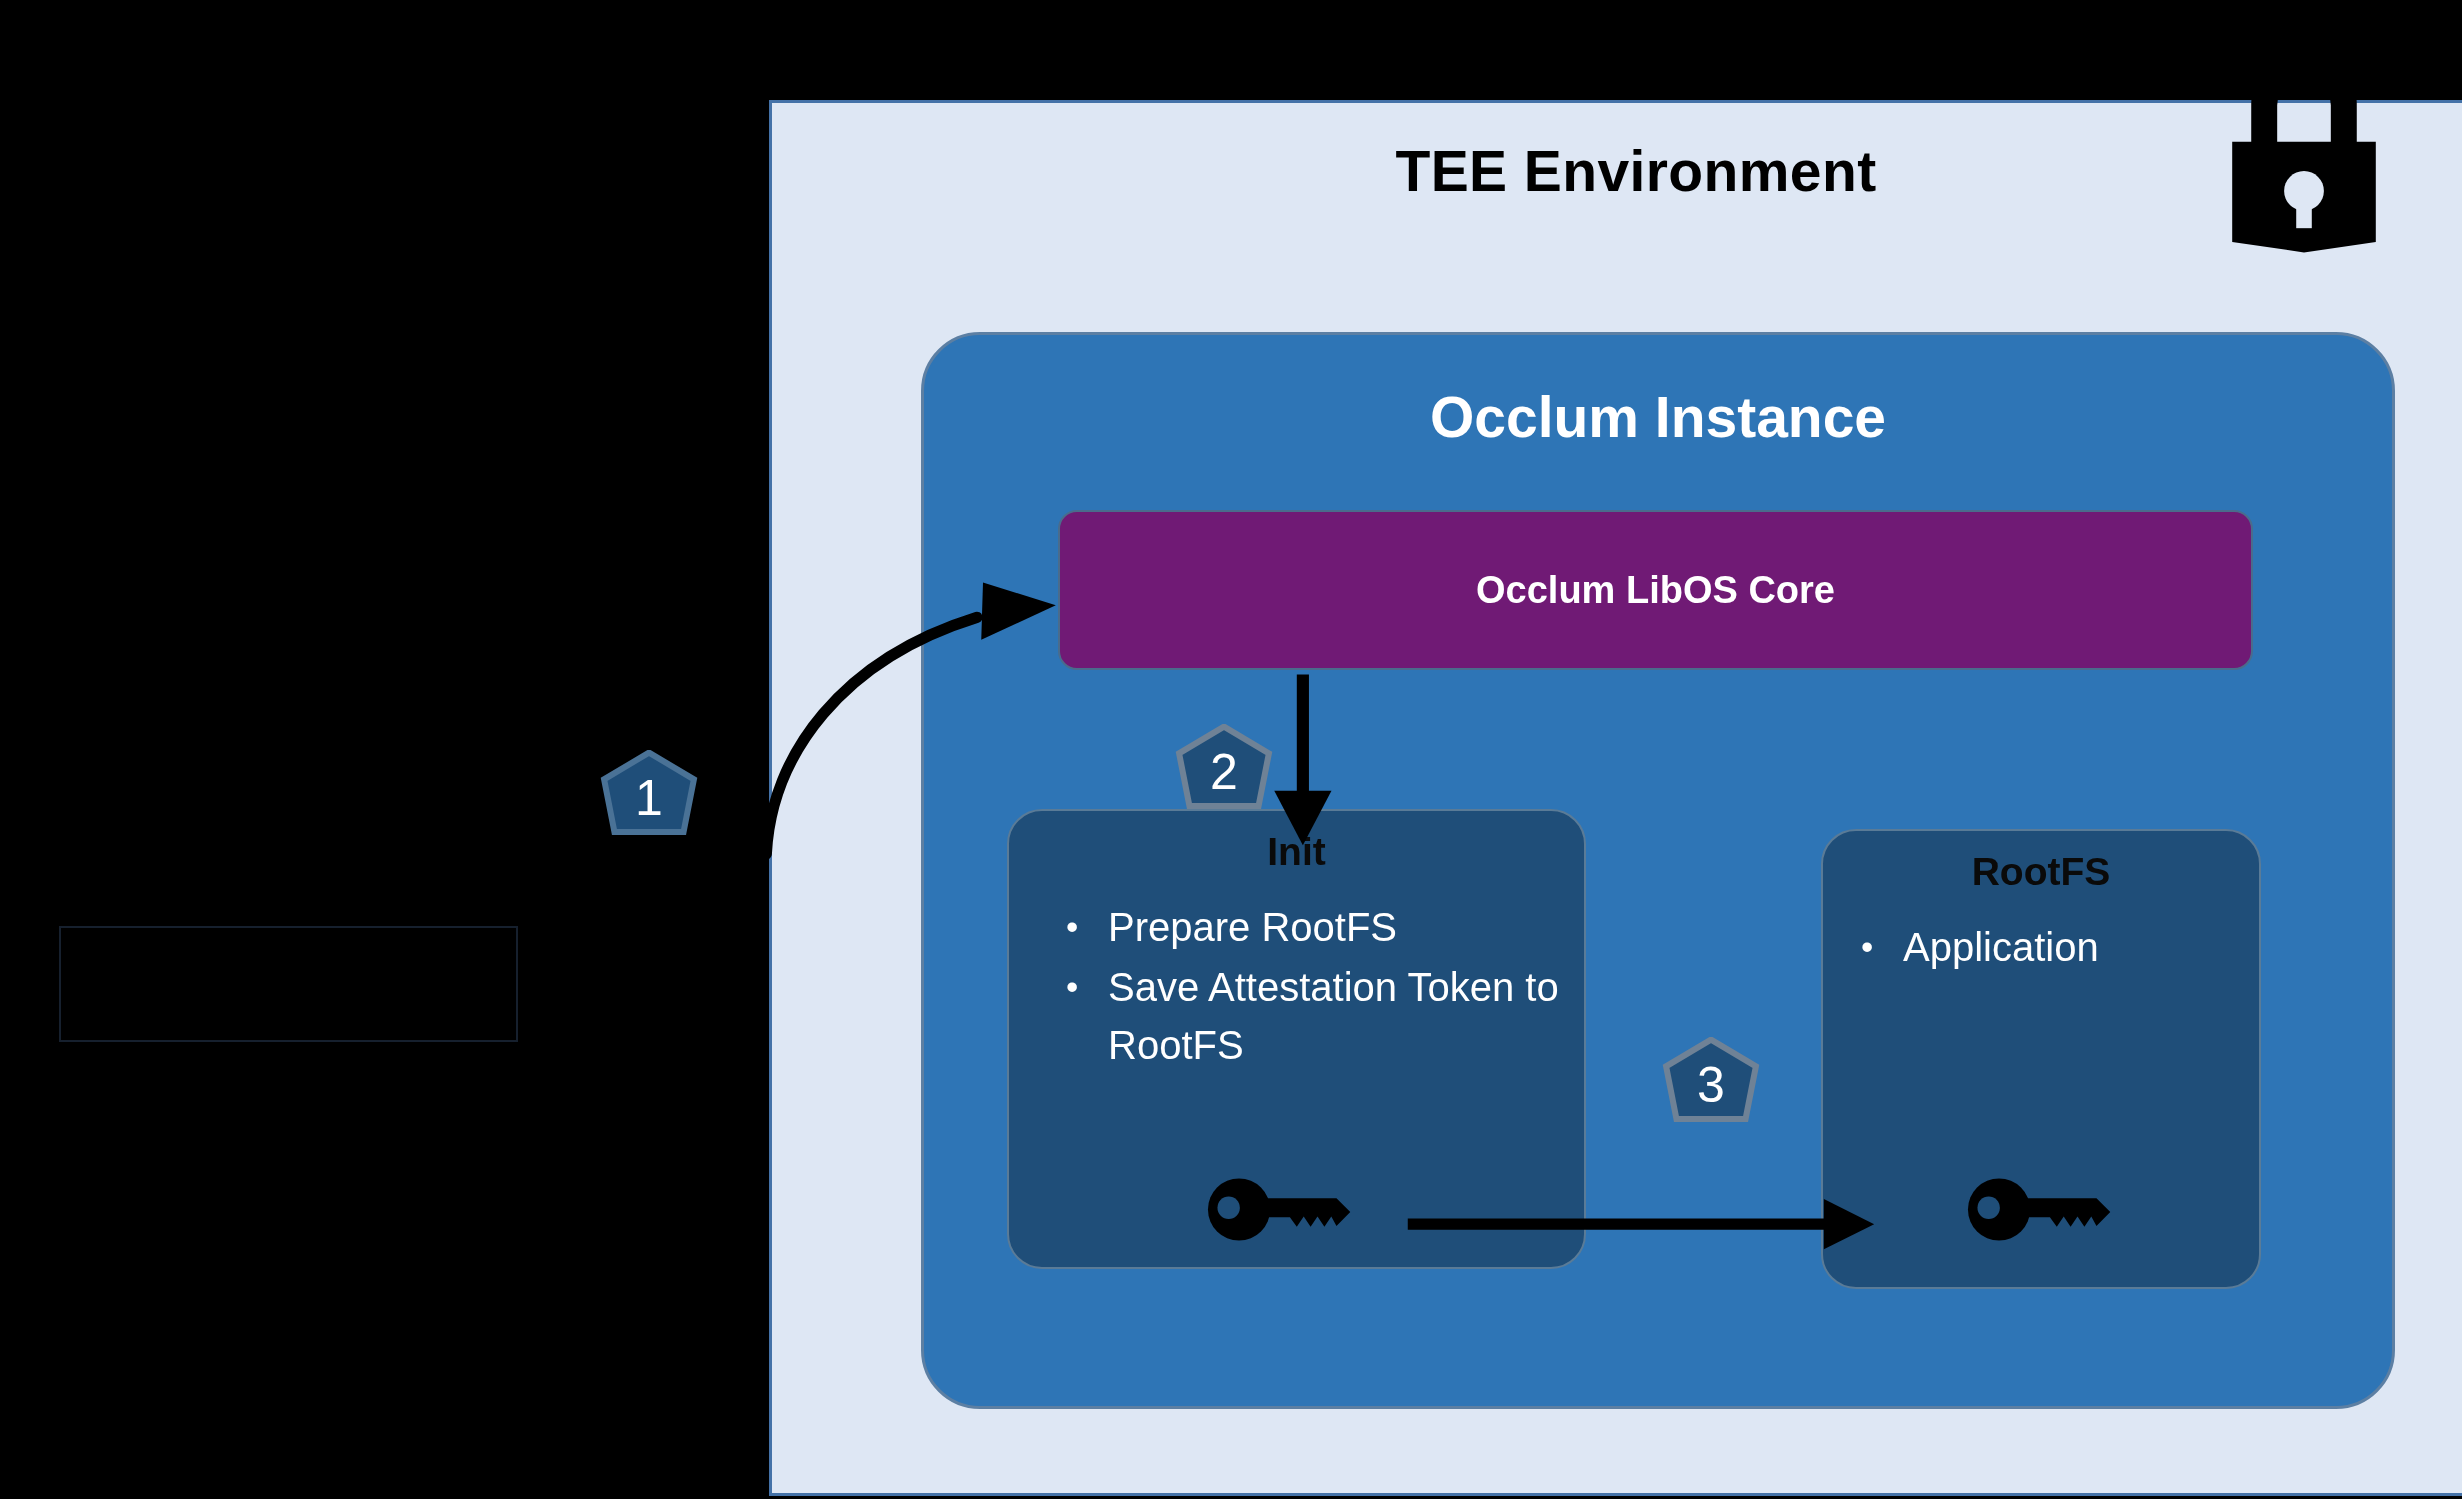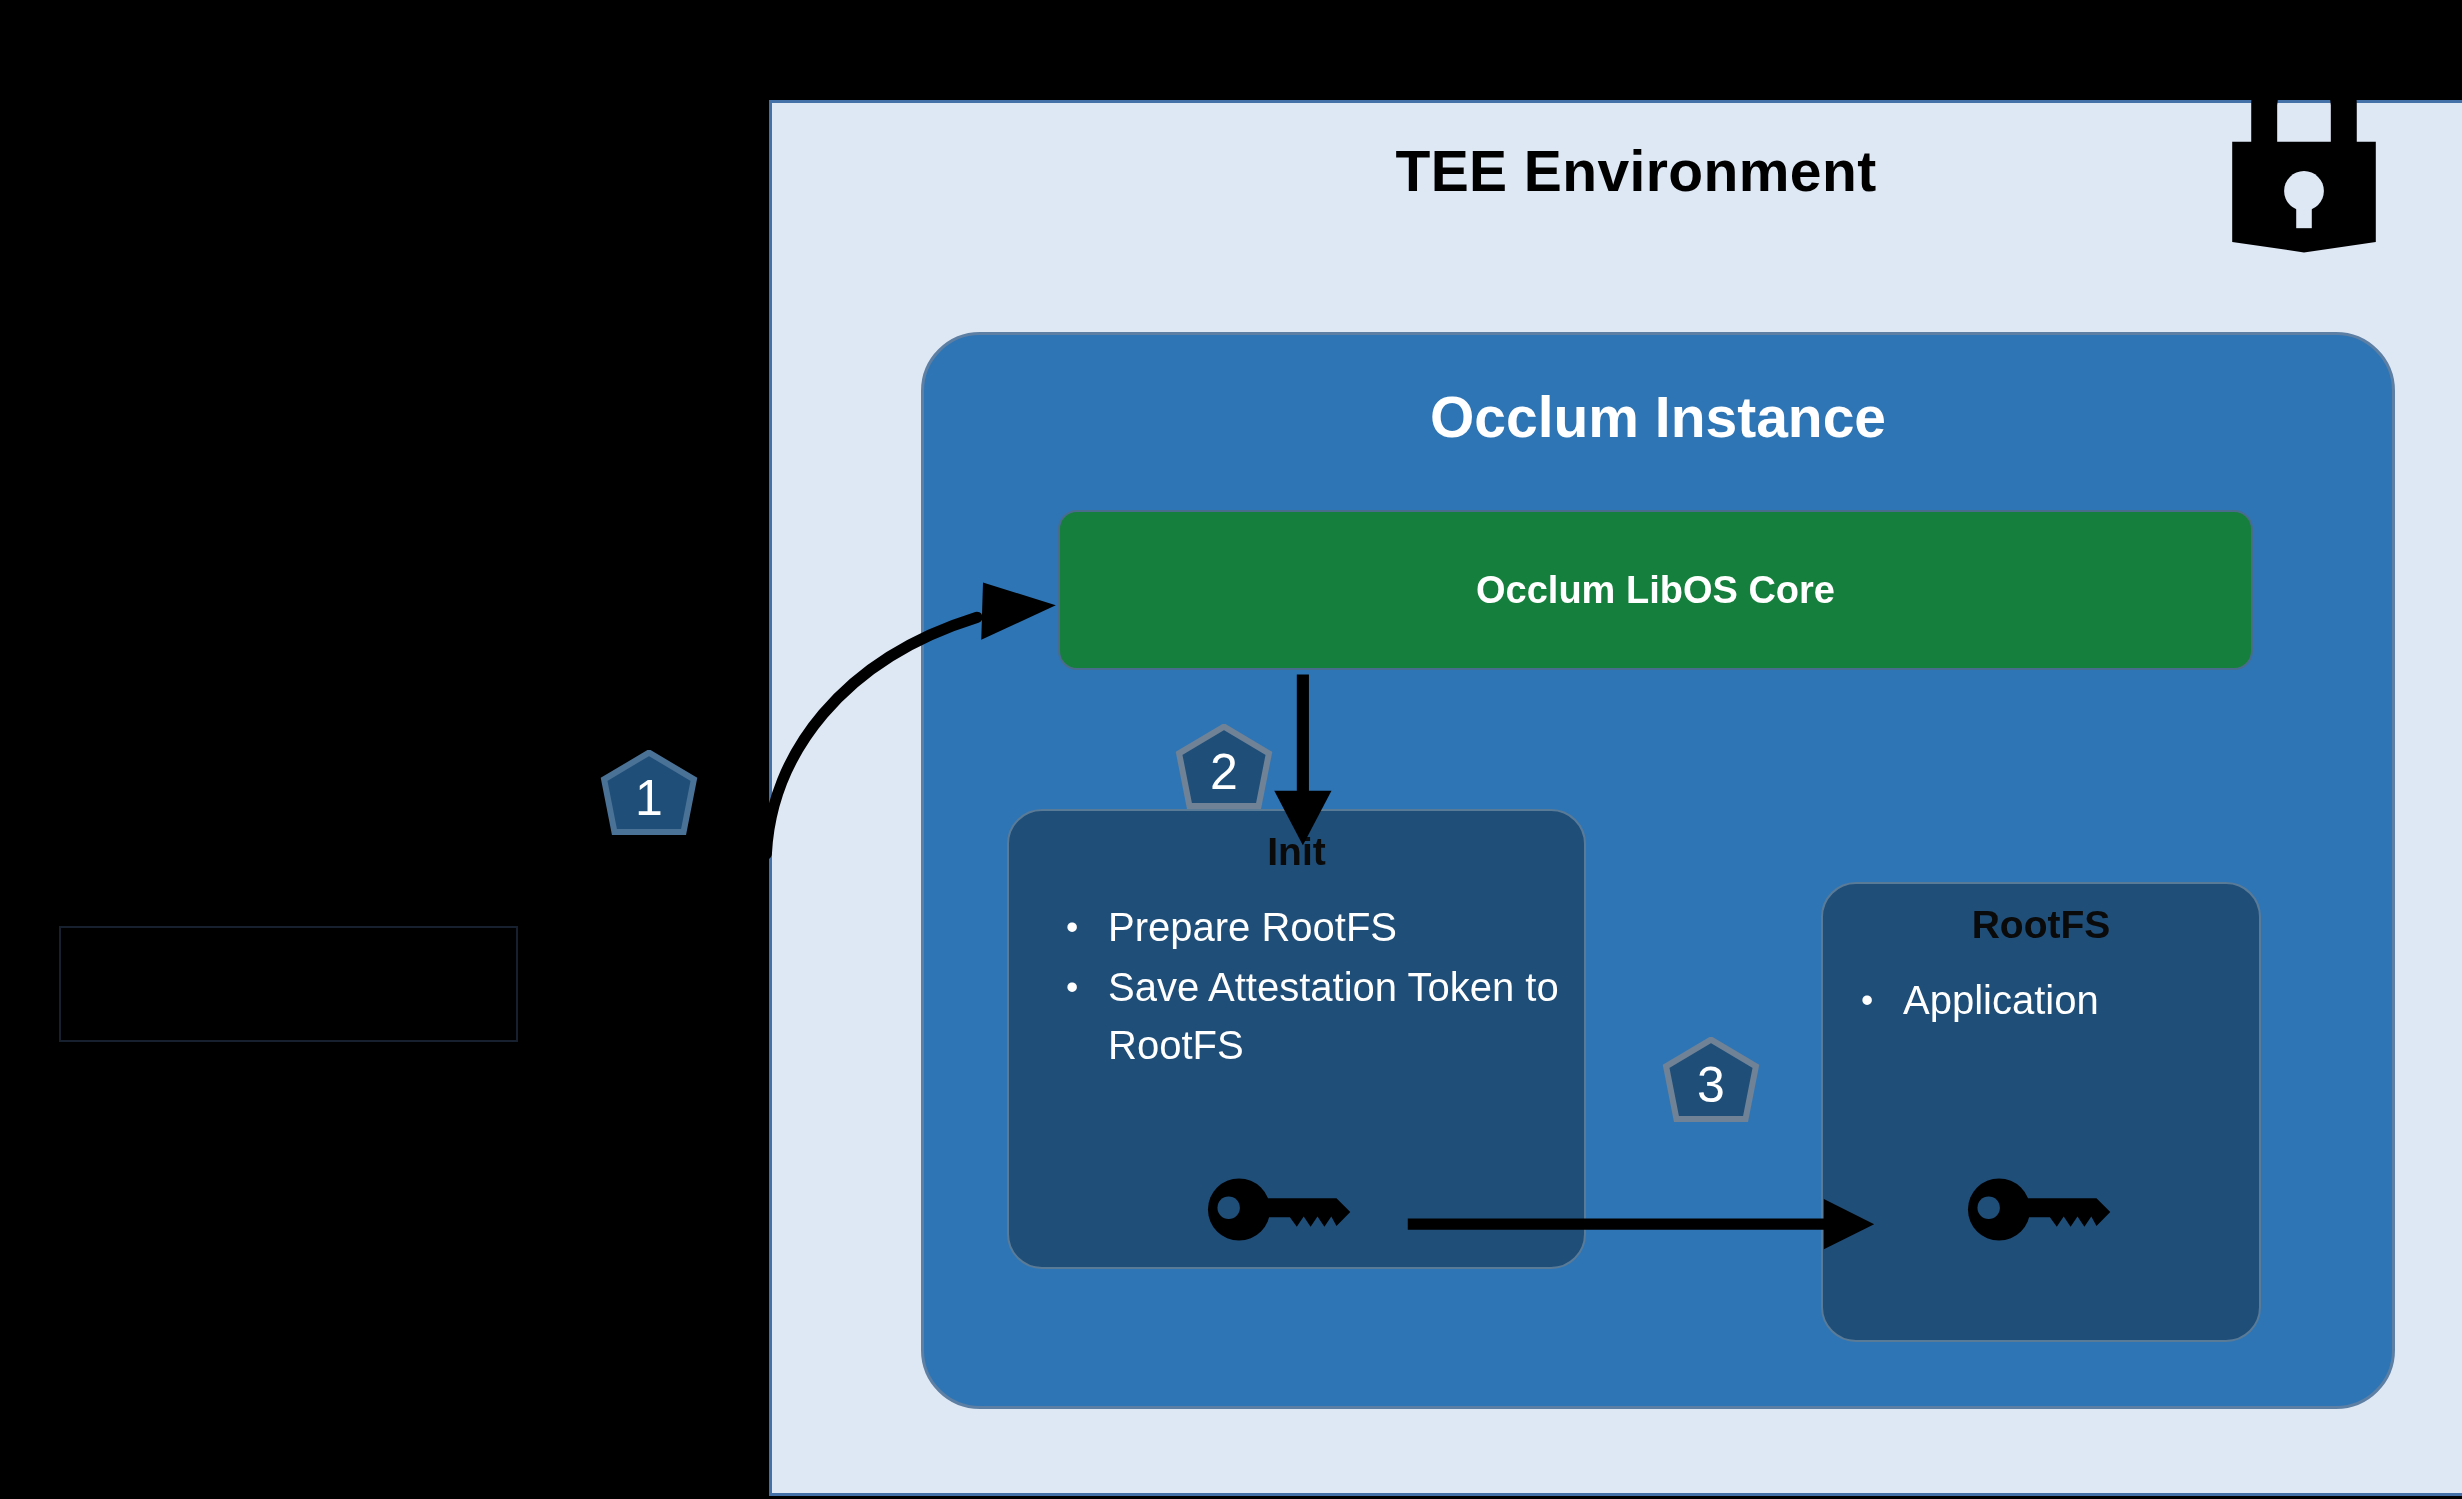--- a/index.html
+++ b/index.html
@@ -34,32 +34,32 @@
     background:#2e75b6;border:3.5px solid #5c7fa3;border-radius:59px;box-sizing:border-box;
   }
   #occlum-title{
     position:absolute;left:0;top:49px;width:100%;text-align:center;
     font-size:57px;font-weight:bold;color:#ffffff;
   }
 
   
   #libos-core{
     position:absolute;left:1013px;top:510px;width:1195px;height:160px;
-    background:#15803d;border:2.6px solid #4a6c8c;border-radius:19px;box-sizing:border-box;
+    background:#701a75;border:2.6px solid #4a6c8c;border-radius:19px;box-sizing:border-box;
     display:flex;align-items:center;justify-content:center;
   }
   #libos-core .lbl{font-size:38px;font-weight:bold;color:#ffffff;}
 
   
   .inner-box{
     position:absolute;background:#1f4e79;border:2.6px solid #5a7b97;
     border-radius:35px;box-sizing:border-box;
   }
   #init-box{left:962px;top:809px;width:579px;height:460px;}
-  #rootfs-box{left:1776px;top:882px;width:440px;height:460px;}
+  #rootfs-box{left:1776px;top:829px;width:440px;height:460px;}
 
   .box-title{
     position:absolute;left:0;top:19px;width:100%;text-align:center;
     font-size:39px;font-weight:bold;color:#0a0a0a;
   }
   .bullets{
     position:absolute;left:45px;top:87px;right:17.3px;
     list-style:none;margin:0;padding:0;
   }
   .bullets li{

